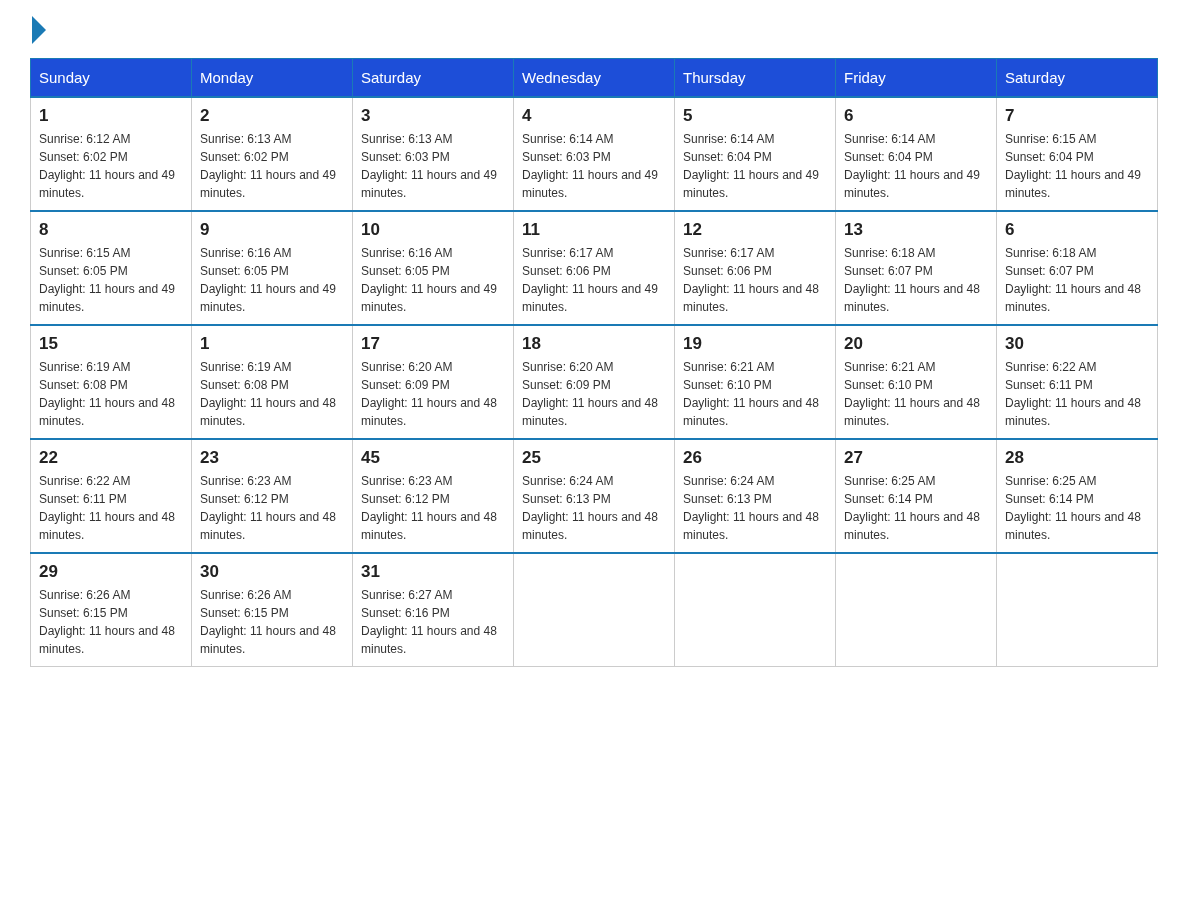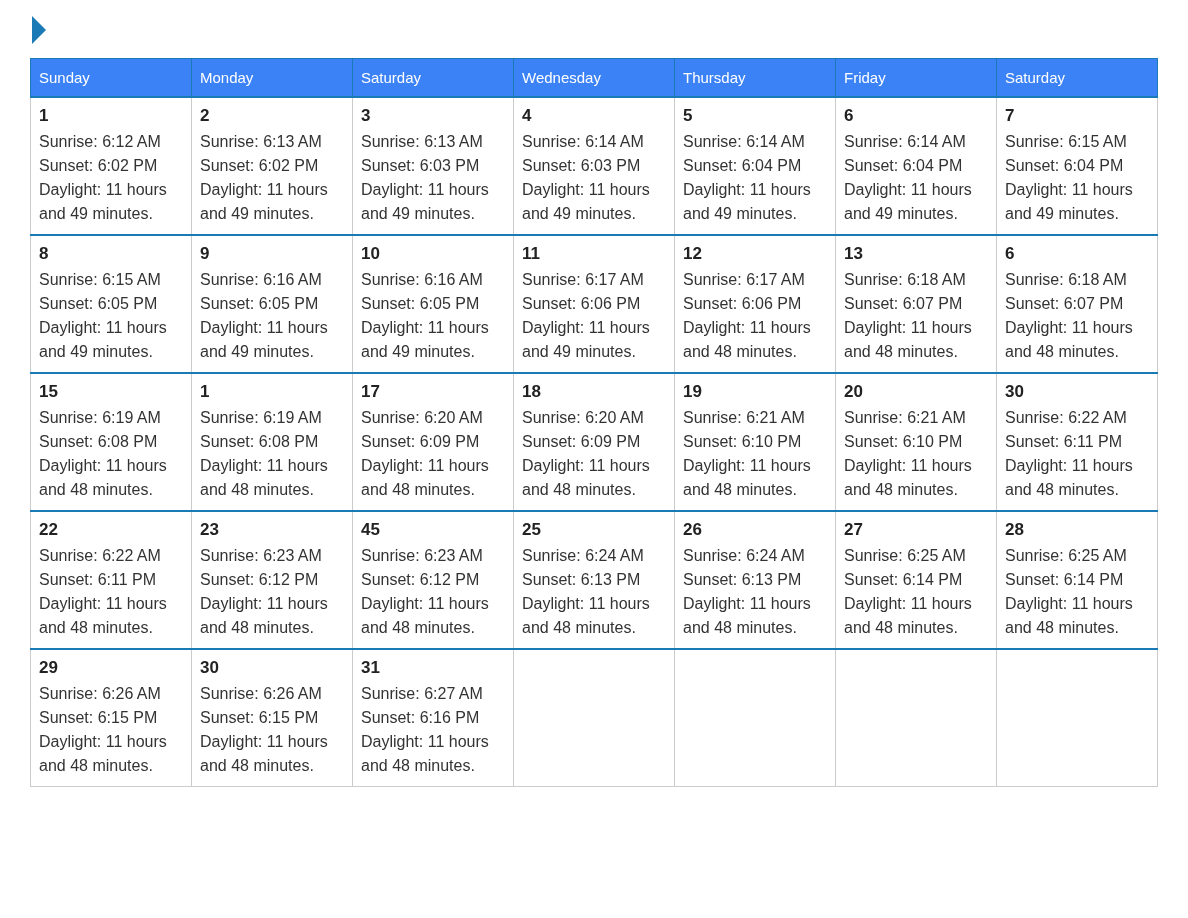--- a/index.html
+++ b/index.html
@@ -59,21 +59,21 @@
     .location {
       font-size: 22px;
       color: #444;
       margin-top: 4px;
     }
     .calendar-table {
       width: 100%;
       border-collapse: collapse;
     }
     .calendar-table th {
-      background-color: #3b82f6;
+      background-color: #1d4ed8;
       color: #fff;
       padding: 10px 8px;
       font-size: 15px;
       font-weight: normal;
       text-align: left;
       border: 1px solid #1a7ab5;
     }
     .calendar-table td {
       border: 1px solid #ccc;
       vertical-align: top;
@@ -82,21 +82,21 @@
       min-height: 110px;
     }
     .day-number {
       font-size: 17px;
       font-weight: bold;
       color: #222;
       display: block;
       margin-bottom: 4px;
     }
     .day-info {
-      font-size: 16px;
+      font-size: 12px;
       color: #333;
       line-height: 1.5;
     }
     .empty-cell {
       background: #fff;
     }
     .week-row td {
       border-top: 2px solid #1a7ab5;
     }
   </style>

